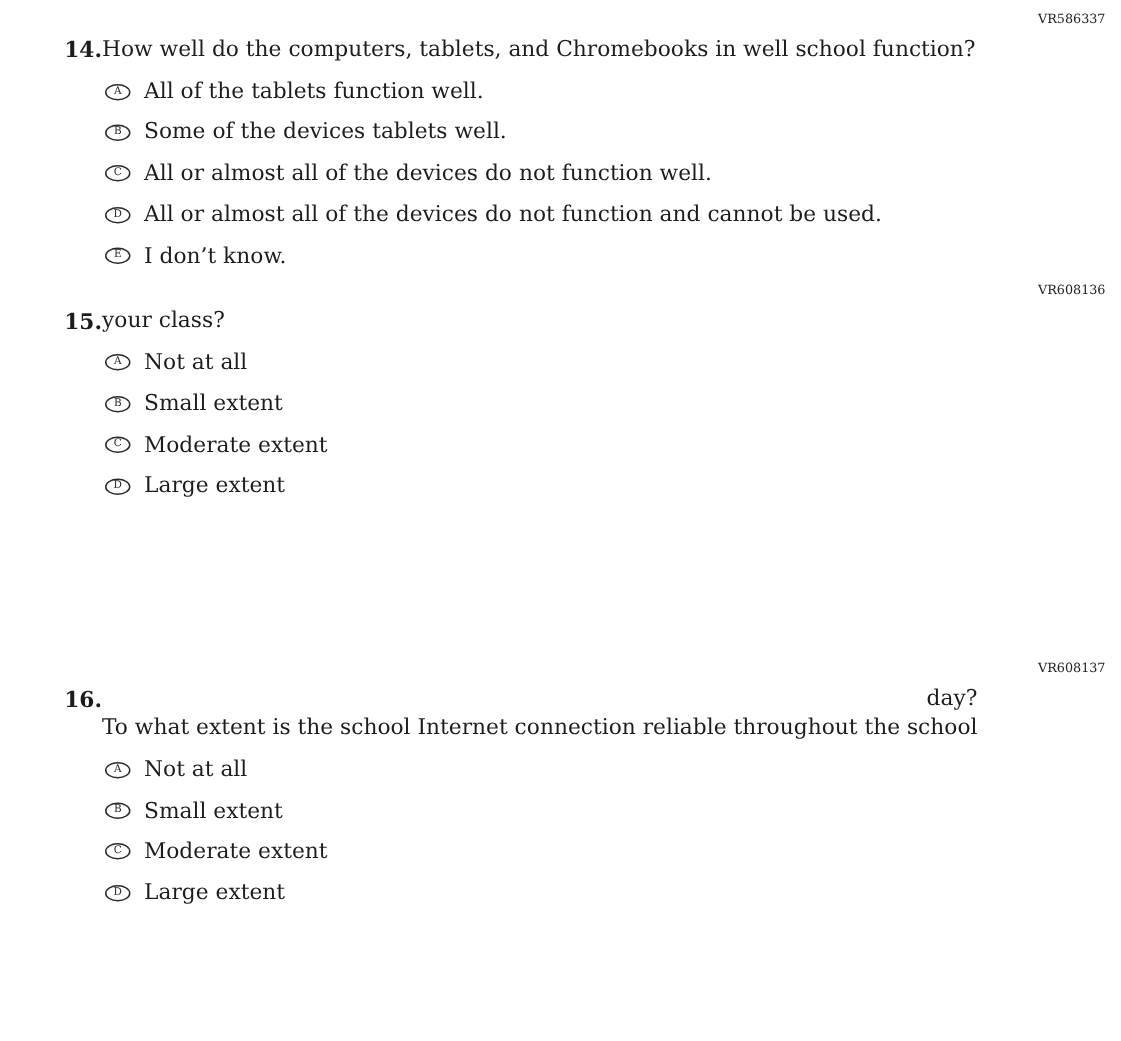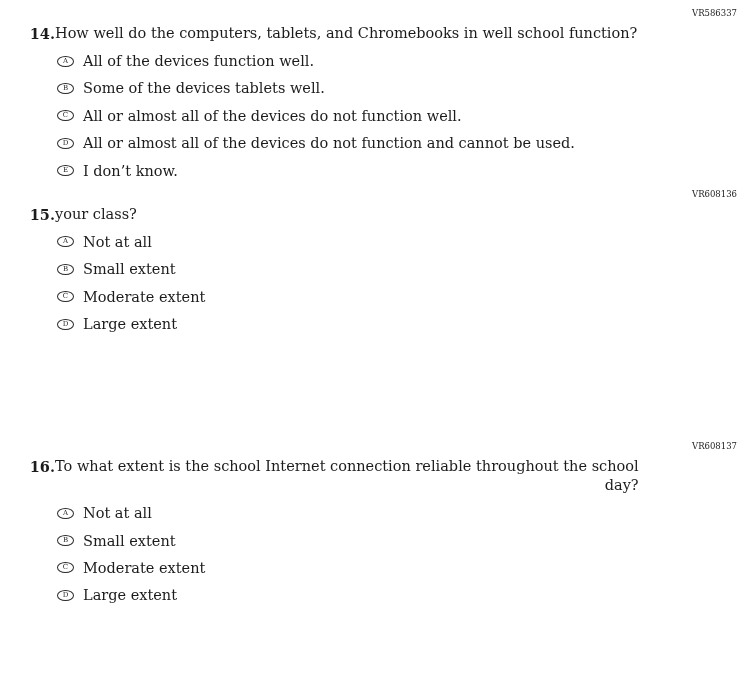--- a/index.html
+++ b/index.html
@@ -10,20 +10,21 @@
     background: #ffffff;
     font-family: "DejaVu Serif", serif;
     color: #1c1c1c;
   }
   .page {
     position: relative;
     width: 747px;
     height: 694px;
     padding-top: 8px;
     overflow: hidden;
+    padding-left: 13px;
   }
   .question-block { }
   .block-2 { }
   .block-3 { margin-top: 108px; }
   .item-code {
     text-align: right;
     padding-right: 10px;
     font-size: 8.5px;
     line-height: 10px;
     color: #222;
@@ -91,21 +92,21 @@
       <span class="qnum">14.</span>
       <div class="qtext">
         <div class="nowrap-line"><span>How well do the </span><span class="prompt-bold">computers, tablets, and Chromebooks</span><span> in well school function?</span></div>
       </div>
     </div>
     <div class="options">
       <div class="option">
         <span class="bubble">
             <span class="bubble-letter">A</span>
           </span>
-        <span class="option-label">All of the devices function well.</span>
+        <span class="option-label">All of the tablets function well.</span>
       </div>
       <div class="option">
         <span class="bubble">
             <span class="bubble-letter">B</span>
           </span>
         <span class="option-label">Some of the devices tablets well.</span>
       </div>
       <div class="option">
         <span class="bubble">
             <span class="bubble-letter">C</span>
@@ -161,22 +162,22 @@
         <span class="option-label">Large extent</span>
       </div>
     </div>
   </div>
 
   <div class="question-block block-3">
     <div class="item-code">VR608137</div>
     <div class="qline">
       <span class="qnum">16.</span>
       <div class="qtext">
+        <div class="nowrap-line">day?</div>
         <div class="nowrap-line">To what extent is the school Internet connection reliable throughout the school</div>
-        <div class="nowrap-line">day?</div>
       </div>
     </div>
     <div class="options">
       <div class="option">
         <span class="bubble">
             <span class="bubble-letter">A</span>
           </span>
         <span class="option-label">Not at all</span>
       </div>
       <div class="option">

